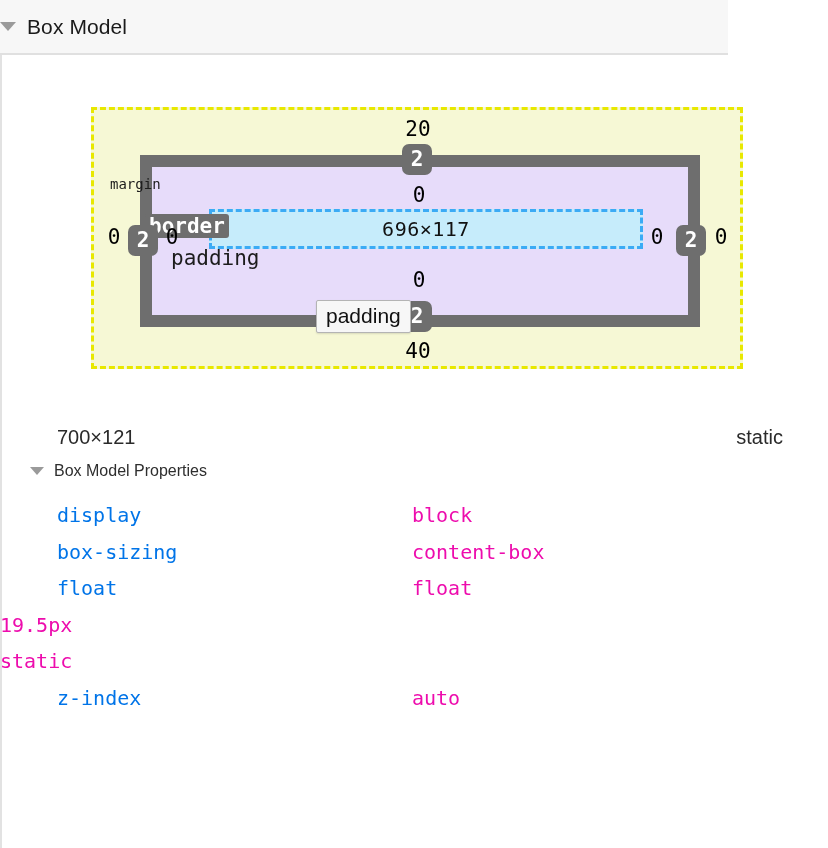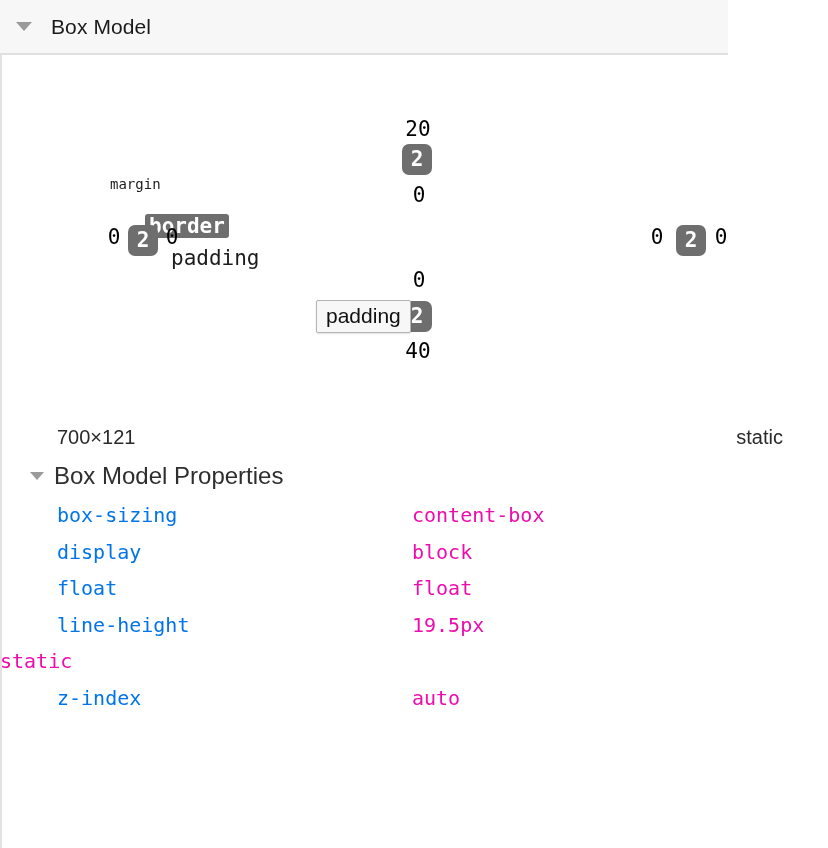--- a/index.html
+++ b/index.html
@@ -20,22 +20,20 @@
     position: absolute;
     left: 0;
     top: 0;
     width: 728px;
     height: 55px;
     background: #f7f7f7;
     border-bottom: 2px solid #e0e0e0;
     box-sizing: border-box;
     display: flex;
     align-items: center;
-    padding-left: 16px;
-    gap: 8px;
   }
   .twisty {
     width: 0;
     height: 0;
     border-left: 8px solid transparent;
     border-right: 8px solid transparent;
     border-top: 9px solid #9a9a9a;
     margin-right: 11px;
     flex: none;
   }
@@ -219,21 +217,21 @@
     display: flex;
     align-items: center;
   }
   .props-header .twisty {
     border-left-width: 7px;
     border-right-width: 7px;
     border-top-width: 8px;
     margin-right: 10px;
   }
   .props-title {
-    font-size: 24px;
+    font-size: 16px;
     color: #2e2e2e;
   }
 
   .props-list {
     position: absolute;
     left: 0;
     top: 497px;
     width: 828px;
   }
   .prop-row {
@@ -259,20 +257,29 @@
 <body>
 
 <div class="panel-header">
   <span class="twisty"></span>
   <span class="panel-header-title">Box Model</span>
 </div>
 <div class="left-rail"></div>
 
 <div class="bm-wrap">
 
+  <div class="margin-box">
+    <div class="border-box">
+      <div class="padding-box">
+        <div class="content-box">
+          <span class="content-size">696×117</span>
+        </div>
+      </div>
+    </div>
+  </div>
 
   <span class="label-margin">margin</span>
   <span class="label-border">border</span>
   <span class="label-padding">padding</span>
 
   <span class="val v-margin-top">20</span>
   <span class="val badge v-border-top">2</span>
   <span class="val v-padding-top">0</span>
 
   <span class="val v-padding-bottom">0</span>
@@ -295,33 +302,32 @@
   <span class="summary-position">static</span>
 </div>
 
 <div class="props-header">
   <span class="twisty"></span>
   <span class="props-title">Box Model Properties</span>
 </div>
 
 <div class="props-list">
   <div class="prop-row">
+    <span class="prop-name">display</span>
+    <span class="prop-value">block</span>
+  </div>
+  <div class="prop-row">
     <span class="prop-name">box-sizing</span>
     <span class="prop-value">content-box</span>
   </div>
   <div class="prop-row">
-    <span class="prop-name">display</span>
-    <span class="prop-value">block</span>
-  </div>
-  <div class="prop-row">
     <span class="prop-name">float</span>
     <span class="prop-value">float</span>
   </div>
   <div class="prop-row">
-    <span class="prop-name">line-height</span>
     <span class="prop-value">19.5px</span>
   </div>
   <div class="prop-row">
     <span class="prop-value">static</span>
   </div>
   <div class="prop-row">
     <span class="prop-name">z-index</span>
     <span class="prop-value">auto</span>
   </div>
 </div>

